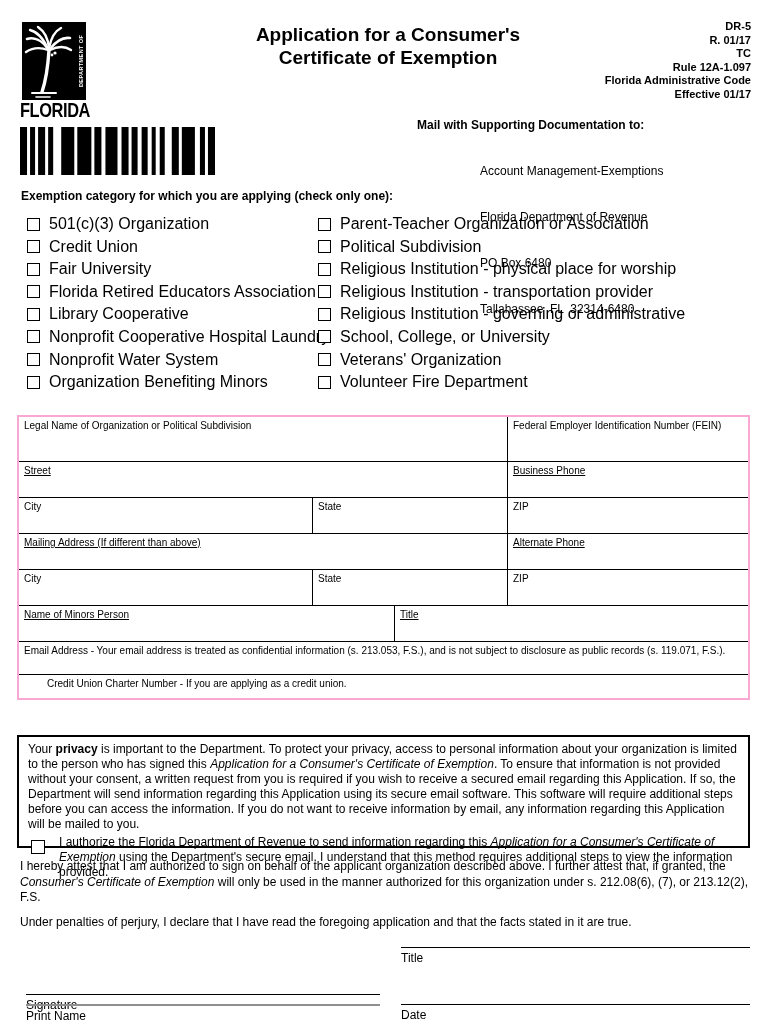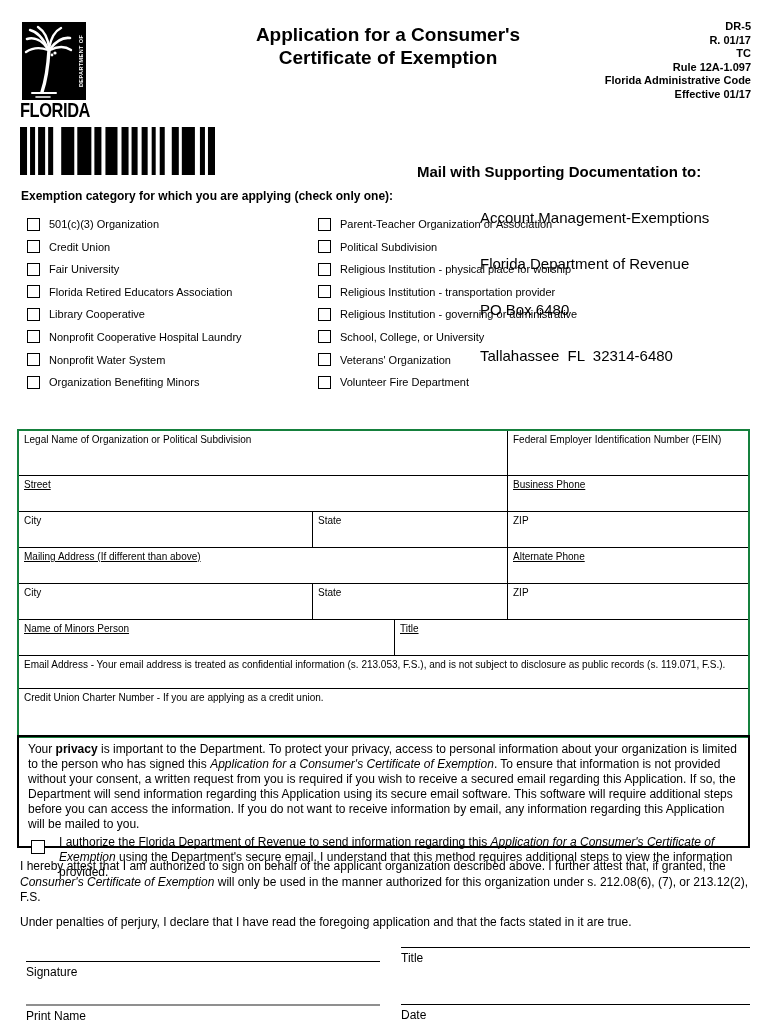--- a/index.html
+++ b/index.html
@@ -15,60 +15,60 @@
         letter-spacing:-.5px;transform:scaleX(.82);transform-origin:left center;}
   .barcode{position:absolute;left:20px;top:127px;width:195px;height:48px;}
 
   
   .doc-title{position:absolute;left:190px;top:23px;width:396px;text-align:center;
         font-size:19px;font-weight:bold;line-height:23px;}
   .form-meta{position:absolute;right:19px;top:20px;text-align:right;font-size:11px;
         font-weight:bold;line-height:13.5px;}
 
   
-  .mail-block{position:absolute;left:417px;top:118px;font-size:15px;line-height:15.3px;margin-top:46px;}
+  .mail-block{position:absolute;left:417px;top:118px;font-size:12px;line-height:15.3px;}
   .mail-heading{font-weight:bold;}
   .mail-lines{margin-left:63px;white-space:pre-wrap;}
 
   
   .category-heading{position:absolute;left:21px;top:189px;font-size:12px;font-weight:bold;}
   .cat-col{position:absolute;top:217px;}
   .cat-col.left{left:27px;} .cat-col.right{left:318px;}
   .cat-item{display:flex;align-items:center;height:14px;margin-bottom:8.6px;}
   .checkbox{width:13px;height:13px;border:1px solid #000;background:#fff;flex:0 0 auto;box-sizing:border-box;}
-  .cat-label{margin-left:9px;font-size:11px;white-space:nowrap;}
-
-  
-  .main-table{position:absolute;left:17px;top:429px;width:733px;border:2px solid #15803d;box-sizing:border-box;}
+  .cat-label{margin-left:9px;font-size:16px;white-space:nowrap;}
+
+  
+  .main-table{position:absolute;left:17px;top:415px;width:733px;border:2px solid #f9a8d4;box-sizing:border-box;}
   .t-row{display:flex;box-sizing:border-box;}
   .t-row + .t-row{border-top:1px solid #000;}
   .t-cell{box-sizing:border-box;padding:3px 5px;font-size:10px;line-height:12px;}
   .t-cell + .t-cell{border-left:1px solid #000;}
   .w-a{flex:0 0 488px;} .w-city{flex:0 0 293px;} .w-state{flex:0 0 195px;}
   .w-contact{flex:0 0 375px;} .w-rest{flex:1 1 auto;}
-  .h1{height:44px;} .h2{height:36px;text-decoration:underline;} .h3{height:36px;} .h7{height:33px;} .h8{height:48px;}
+  .h1{height:44px;} .h2{height:36px;text-decoration:underline;} .h3{height:36px;} .h7{height:33px;} .h8{height:24px;padding-left:23px;}
 
   
   .privacy-box{position:absolute;left:17px;top:735px;width:733px;height:113px;
         border:2px solid #000;box-sizing:border-box;padding:5px 9px 12px 9px;}
   .privacy-text{font-size:12px;line-height:15px;margin:0;}
   .authorize-row{display:flex;margin-top:3px;}
   .consent-box{width:14px;height:14px;border:1px solid #000;background:#fff;flex:0 0 auto;
         margin:5px 0 0 3px;box-sizing:border-box;}
   .authorize-text{font-size:12px;line-height:15.2px;margin:0 0 0 14px;}
 
   
   .attestation{position:absolute;left:20px;top:859px;width:732px;font-size:12px;line-height:15.5px;}
   .attestation p{margin:0;}
   .attestation .perjury{margin-top:9px;}
 
   
   .sig-field{position:absolute;border-top:1.5px solid #000;}
   .sig-field .sig-label{padding-top:3px;font-size:12px;}
-  .sig-signature{left:26px;top:961px;width:354px;}
+  .sig-signature{left:26px;top:994px;width:354px;}
   .sig-title{left:401px;top:947px;width:349px;}
   .sig-print{left:26px;top:1004px;width:354px;border-top:2px solid #8f8f8f;}
   .sig-date{left:401px;top:1004px;width:349px;}
 
   i{font-style:italic;} b{font-weight:bold;}
 </style>
 </head>
 <body>
 
 <div class="page">

